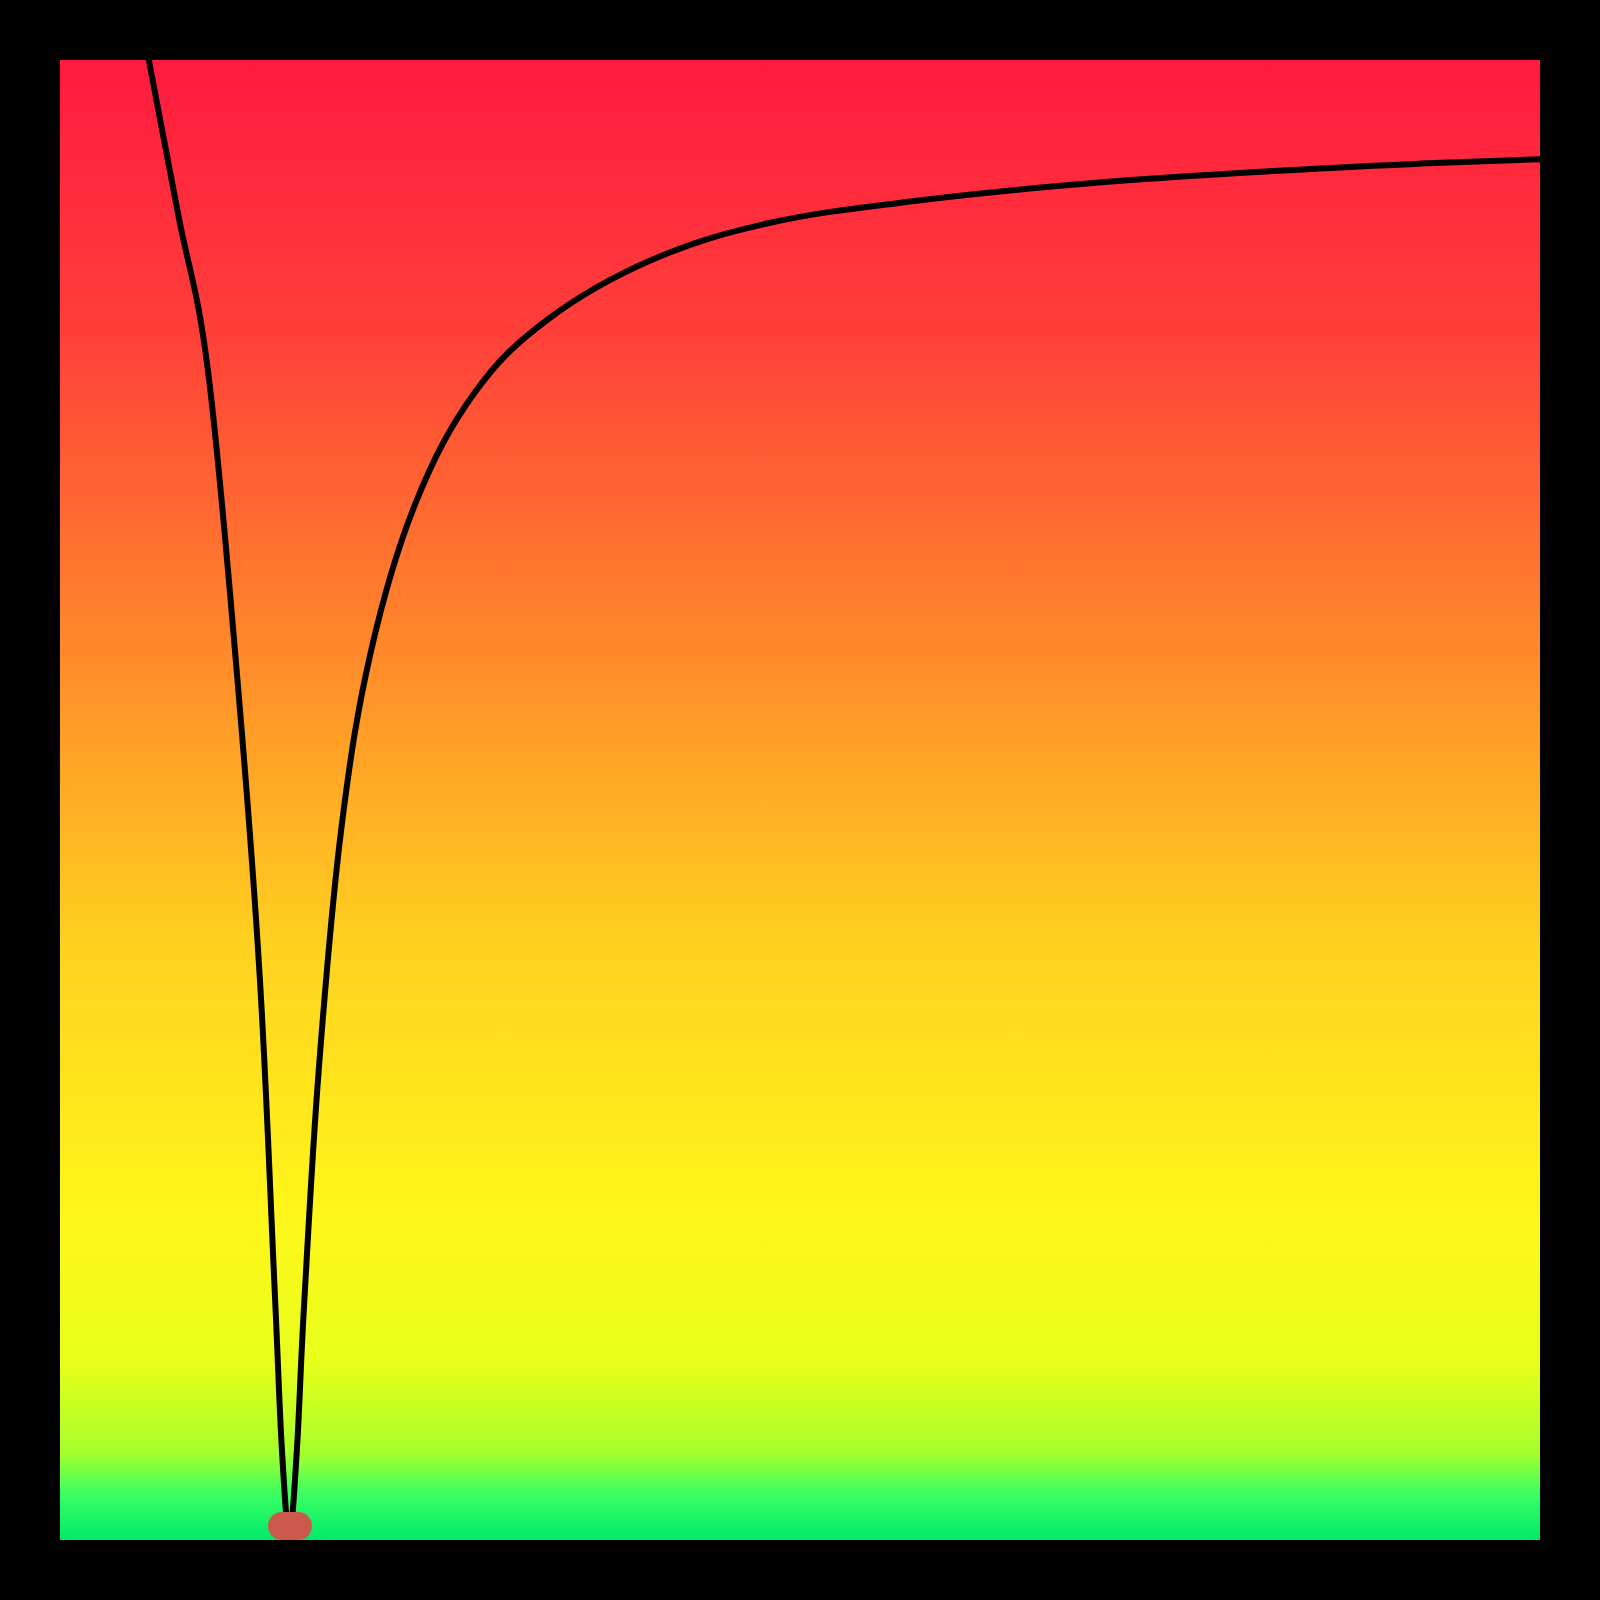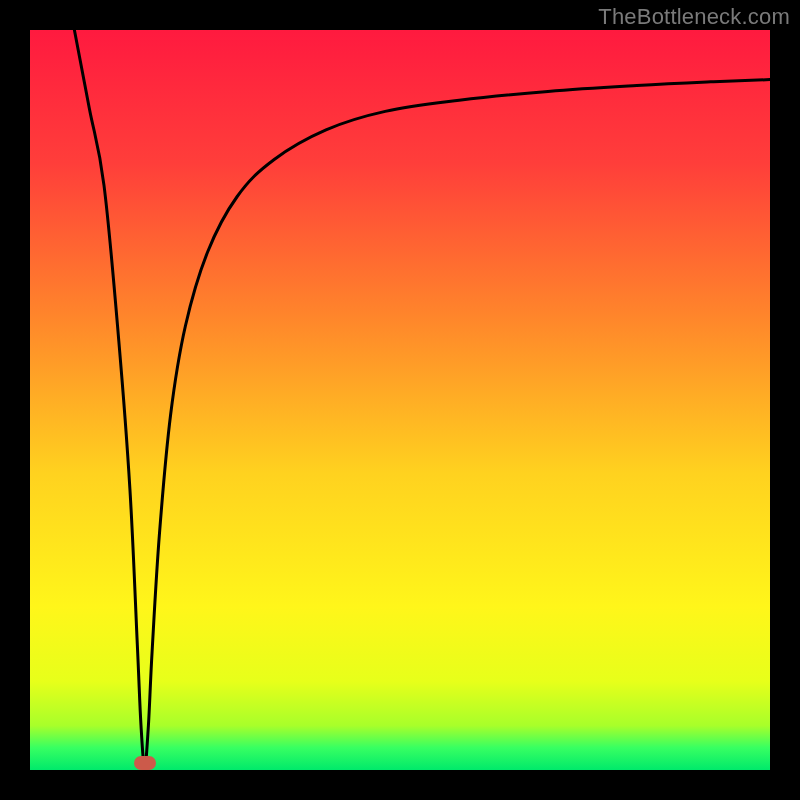--- a/index.html
+++ b/index.html
@@ -57,14 +57,13 @@
 
 <div class="frame">
   <div class="plot-area" id="plot" style="background: linear-gradient(rgb(255, 26, 63) 0%, rgb(255, 62, 58) 18%, rgb(255, 138, 42) 40%, rgb(255, 210, 31) 60%, rgb(255, 246, 26) 78%, rgb(231, 255, 26) 88%, rgb(168, 255, 42) 94%, rgb(55, 255, 98) 97%, rgb(0, 233, 107) 100%);"></div>
 
   <svg class="curve" id="curveSvg" viewBox="0 0 740 740" preserveAspectRatio="none">
     <path id="curvePath" fill="none" d="M 44.40 0.00 C 47.06 13.99, 53.87 49.73, 59.20 77.70 C 64.53 105.67, 68.67 113.44, 74.00 155.40 C 79.33 197.36, 84.14 256.19, 88.80 310.80 C 93.46 365.41, 96.57 404.19, 99.90 458.80 C 103.23 513.41, 105.30 571.58, 107.30 614.20 C 109.30 656.82, 109.67 673.62, 111.00 695.60 C 112.33 717.58, 113.37 736.30, 114.70 736.30 C 116.03 736.30, 117.07 716.25, 118.40 695.60 C 119.73 674.95, 120.10 656.23, 122.10 621.60 C 124.10 586.97, 126.17 545.82, 129.50 503.20 C 132.83 460.58, 135.94 422.10, 140.60 384.80 C 145.26 347.50, 148.74 325.30, 155.40 296.00 C 162.06 266.70, 168.28 245.31, 177.60 222.00 C 186.92 198.69, 195.21 183.15, 207.20 166.50 C 219.19 149.85, 228.22 141.49, 244.20 129.50 C 260.18 117.51, 276.02 108.56, 296.00 99.90 C 315.98 91.24, 331.22 86.73, 355.20 81.40 C 379.18 76.07, 399.90 73.90, 429.20 70.30 C 458.50 66.70, 486.03 64.08, 518.00 61.42 C 549.97 58.76, 577.50 57.23, 606.80 55.50 C 636.10 53.77, 656.82 52.87, 680.80 51.80 C 704.78 50.73, 729.34 49.98, 740.00 49.58" stroke="#000000" stroke-width="3" stroke-linecap="round" stroke-linejoin="round"></path>
   </svg>
 
   <div class="marker" id="marker" style="left: 144.7px; top: 762.6px; background: rgb(204, 90, 74);"></div>
 
-  <div class="watermark">TheBottleneck.com</div>
 </div>
 
 </body></html>

